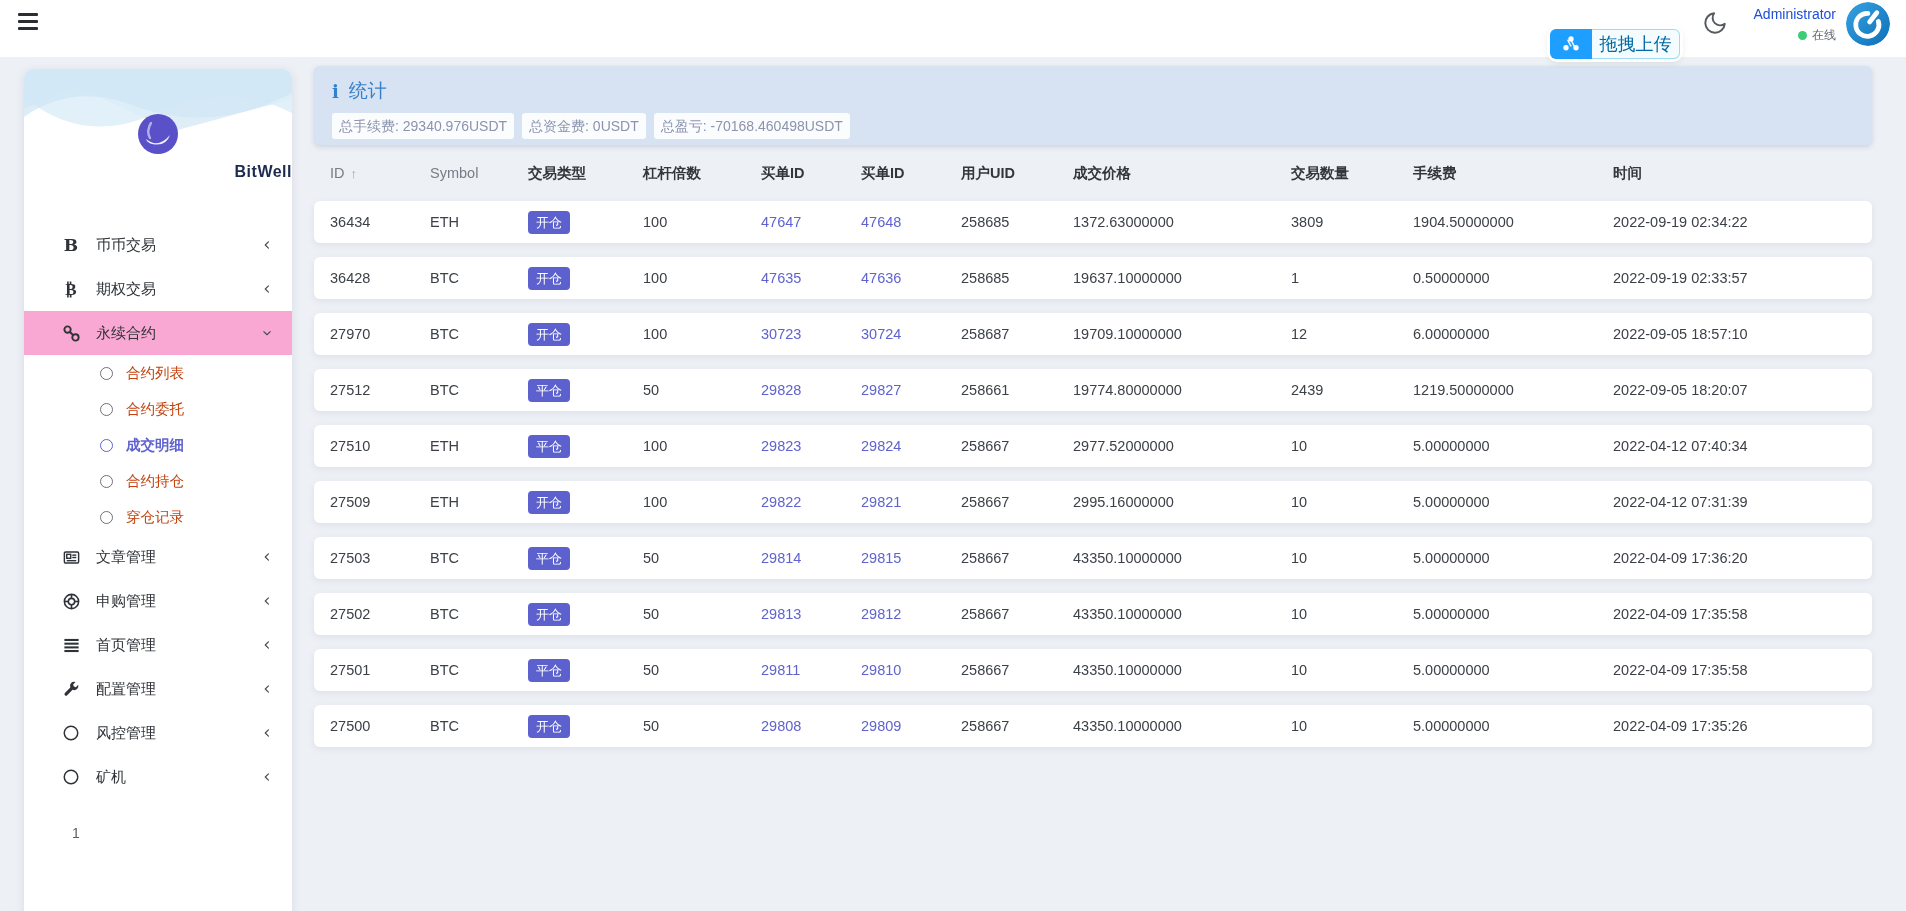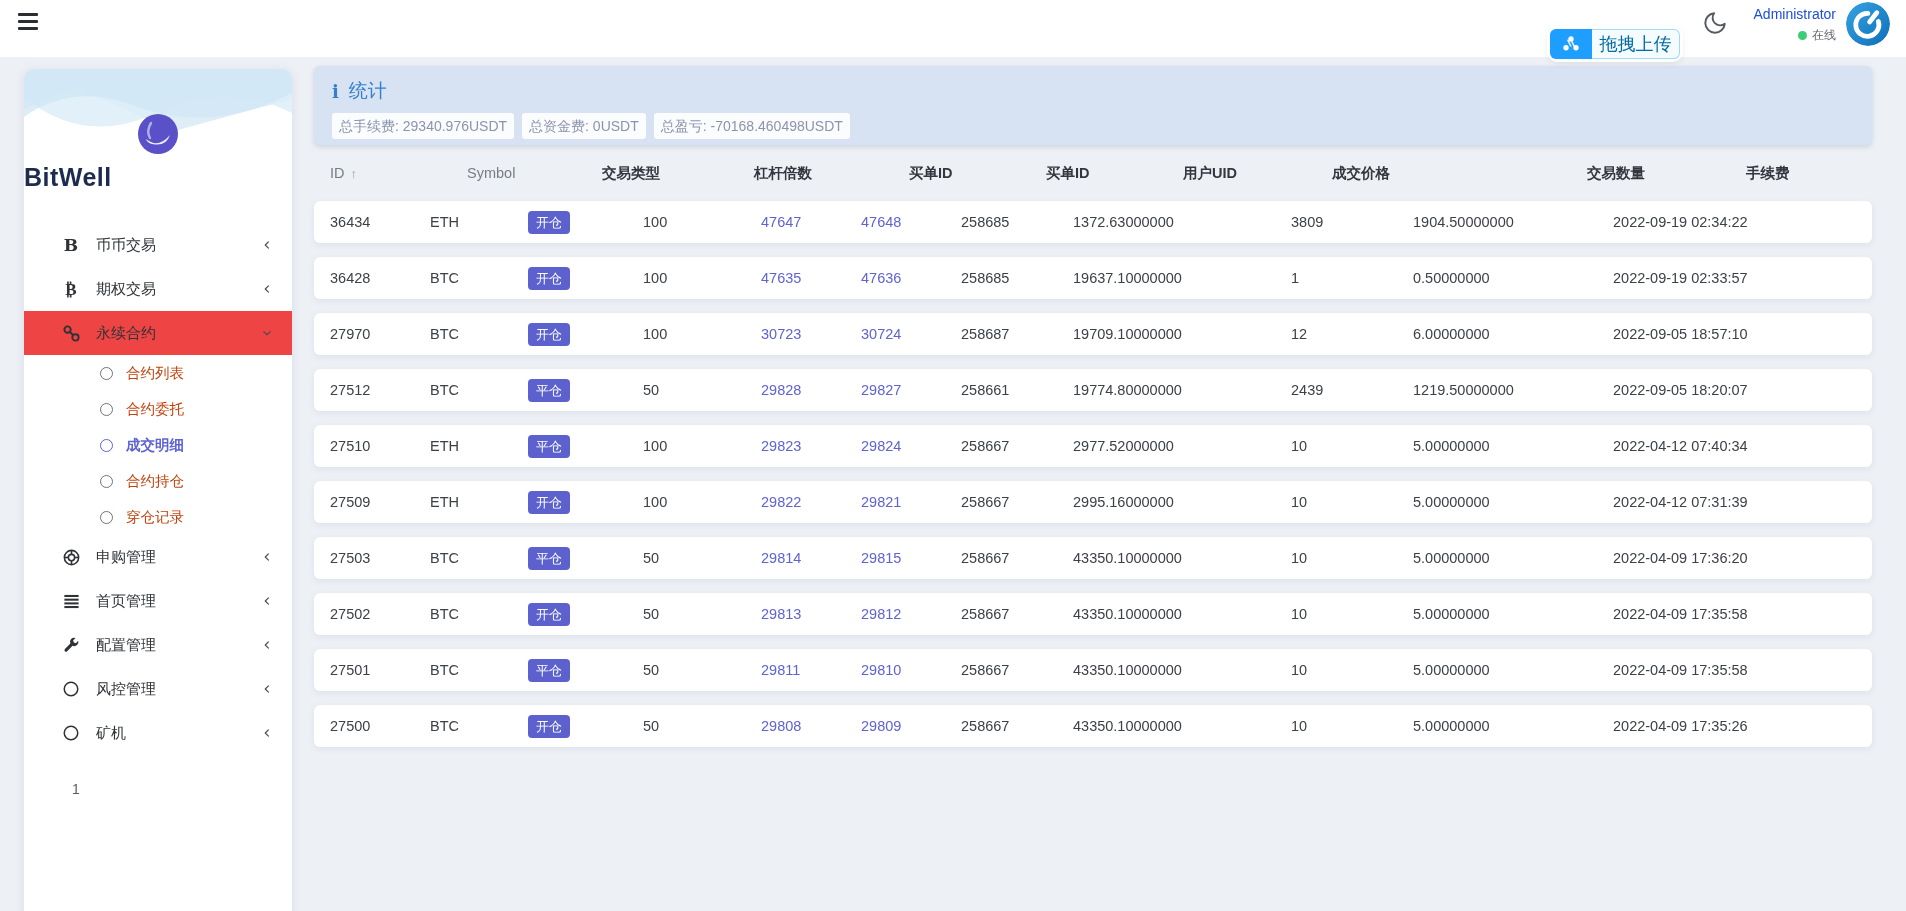--- a/index.html
+++ b/index.html
@@ -30,26 +30,26 @@
   .upload-label { width:88px; background:#f4fcff; border:1px solid #9fdcf3; border-left:none;
     border-radius:0 6px 6px 0; display:flex; align-items:center; justify-content:center;
     color:#0369a1; font-size:18px; cursor:pointer; }
 
   
   .sidebar { position:absolute; left:24px; top:69px; width:268px; height:862px; background:#fff;
     border-radius:10px 10px 0 0; box-shadow:0 2px 10px rgba(140,150,175,.22); z-index:4; }
   .sb-head { position:relative; height:136px; overflow:hidden; border-radius:10px 10px 0 0; }
   .sb-waves { position:absolute; top:0; left:0; }
   .sb-logo { position:absolute; left:50%; top:44px; transform:translateX(-50%); }
-  .sb-brand { position:absolute; top:94px; width:100%; text-align:left; font-size:25px; font-weight:bold;
+  .sb-brand { position:absolute; top:94px; width:100%; text-align:right; font-size:16px; font-weight:bold;
     color:#1d2b50; letter-spacing:.5px; }
   .menu { padding-top:18px; }
   .menu-item { display:flex; align-items:center; height:44px; padding:0 18px 0 36px; font-size:15px;
     color:#2f3338; cursor:pointer; }
-  .menu-item.expanded { background:#ef4444;font-family:Liberation Mono, monospace; }
+  .menu-item.expanded { background:#f9a8d4;font-family:Liberation Mono, monospace; }
   .mi-icon { width:22px; margin-right:14px; display:flex; align-items:center; justify-content:center; color:#2f3338; }
   .mi-icon.letter { font-family:"DejaVu Serif","Liberation Serif",serif; font-weight:bold; font-size:17px; }
   .mi-label { flex:1; }
   .chev { width:14px; height:14px; stroke:#4a4e54; stroke-width:2; fill:none; stroke-linecap:round; stroke-linejoin:round; }
   .submenu { }
   .sub-item { display:flex; align-items:center; height:36px; padding-left:76px; font-size:14.5px; color:#c2410c; cursor:pointer; }
   .sub-ring { width:13px; height:13px; border:1.5px solid #6e737b; border-radius:50%; margin-right:13px; flex:none; }
   .sub-item.active { color:#5f63d0; font-weight:bold; }
   .sub-item.active .sub-ring { border-color:#5f63d0; }
   .sb-footer { margin-top:26px; padding-left:48px; font-size:14px; color:#5a5e66; cursor:pointer; }
@@ -58,21 +58,21 @@
   .main { position:absolute; left:314px; top:66px; width:1558px; }
   .stats-panel { height:79px; background:#d7e3f2; border-radius:6px; padding:12px 18px 0;
     box-shadow:0 2px 5px rgba(120,140,170,.28); }
   .stats-title { display:flex; align-items:center; gap:10px; color:#3380cc; font-size:19px; }
   .info-i { font-family:"DejaVu Serif","Liberation Serif",serif; font-weight:bold; font-size:18px; }
   .stats-badges { display:flex; gap:8px; margin-top:9px; }
   .stat-badge { background:#fbfcfe; border-radius:3px; padding:4px 7px; font-size:14px; color:#8b94ad; line-height:18px; }
 
   .trow { display:grid; grid-template-columns:100px 98px 115px 118px 100px 100px 112px 218px 122px 200px 1fr;
     padding:0 16px; align-items:center; }
-  .thead { height:56px; font-size:14.5px; color:#33373d; font-weight:bold;gap:37px; }
+  .thead { height:56px; font-size:14.5px; color:#33373d; font-weight:bold; }
   .thead > div:nth-child(1), .thead > div:nth-child(2) { color:#787d85; font-weight:normal; }
   .sort-arrow { color:#9aa0a8; font-weight:normal; margin-left:6px; font-size:13px; }
   .th-id { cursor:pointer; }
   .data-row { height:42px; margin-bottom:14px; background:#fff; border-radius:6px; font-size:14.5px;
     color:#3c4148; box-shadow:0 2px 6px rgba(130,140,160,.14); }
   .type-badge { display:inline-block; background:#5c61ce; color:#fff; font-size:13px; padding:5px 8px;
     border-radius:4px; line-height:1; }
   .cell-link { color:#5f63d0; cursor:pointer; }
 </style>
 </head>
@@ -188,20 +188,35 @@
       <div class="sub-item">
         <span class="sub-ring"></span>
         <span>合约持仓</span>
       </div>
       <div class="sub-item">
         <span class="sub-ring"></span>
         <span>穿仓记录</span>
       </div>
     </div>
 
+    <div class="menu-item">
+      <span class="mi-icon">
+        <svg width="19" height="19" viewBox="0 0 24 24" fill="none" stroke="#2f3338" stroke-width="1.8">
+            <rect x="3" y="5" width="18" height="14" rx="1.5"></rect>
+            <rect x="6" y="8" width="5" height="5"></rect>
+            <line x1="13" y1="9" x2="18" y2="9"></line>
+            <line x1="13" y1="12" x2="18" y2="12"></line>
+            <line x1="6" y1="16" x2="18" y2="16"></line>
+          </svg>
+      </span>
+      <span class="mi-label">文章管理</span>
+      <svg class="chev" viewBox="0 0 24 24">
+          <polyline points="14.5 6.5 9 12 14.5 17.5"></polyline>
+        </svg>
+    </div>
 
     <div class="menu-item">
       <span class="mi-icon">
         <svg width="19" height="19" viewBox="0 0 24 24" fill="none" stroke="#2f3338" stroke-width="2">
             <circle cx="12" cy="12" r="9"></circle>
             <circle cx="12" cy="12" r="4"></circle>
             <line x1="12" y1="3" x2="12" y2="8"></line>
             <line x1="12" y1="16" x2="12" y2="21"></line>
             <line x1="3" y1="12" x2="8" y2="12"></line>
             <line x1="16" y1="12" x2="21" y2="12"></line>

